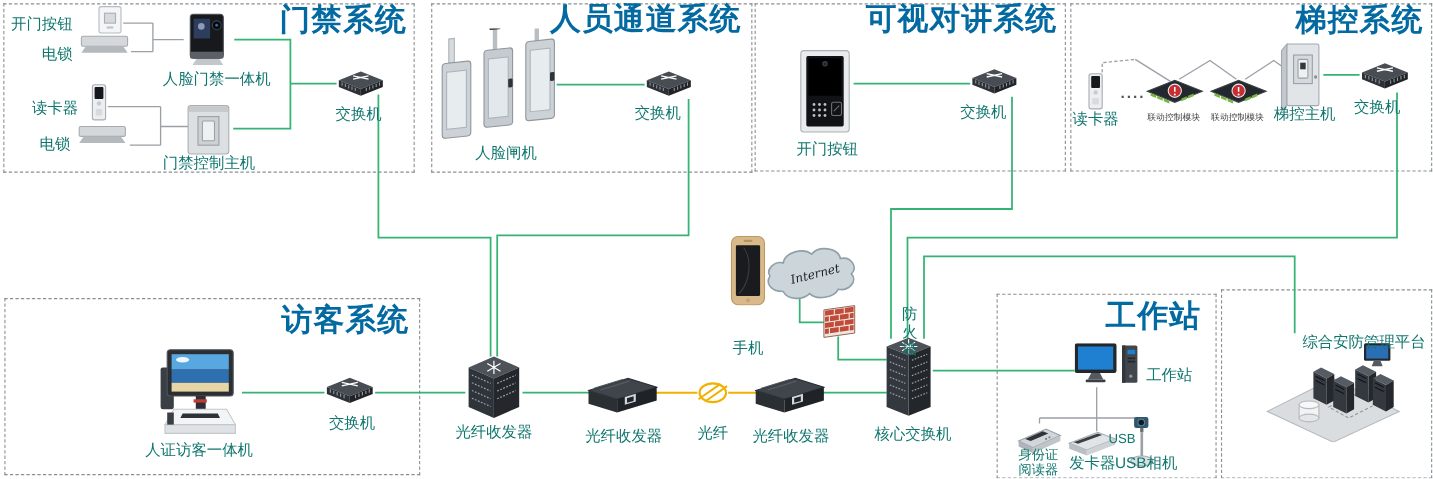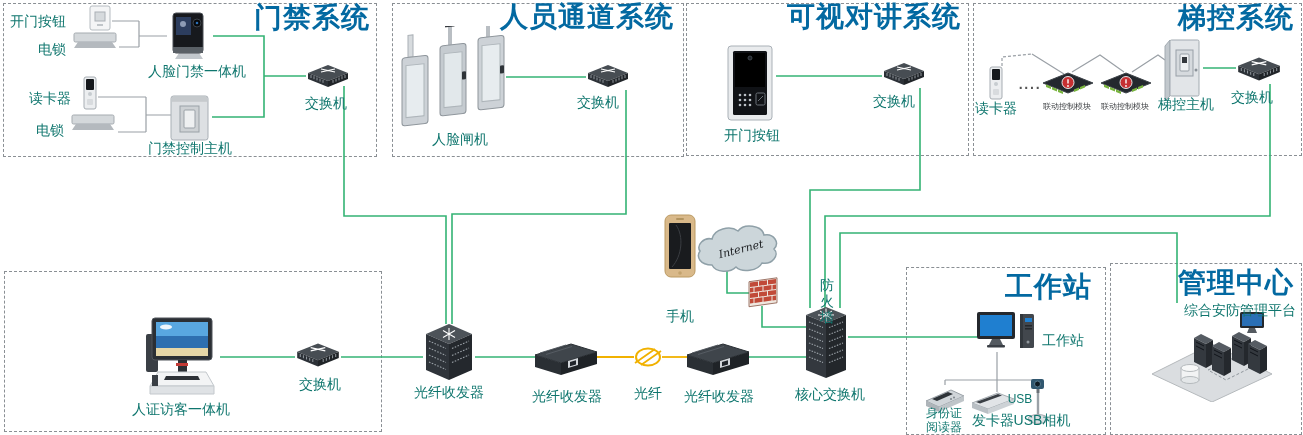--- a/index.html
+++ b/index.html
@@ -25,22 +25,22 @@
   <div class="sysbox" style="left:686px;top:3px;width:281px;height:151px;"></div>
   <div class="sysbox" style="left:973px;top:3px;width:327px;height:151px;"></div>
   <div class="sysbox" style="left:4px;top:271px;width:376px;height:159px;"></div>
   <div class="sysbox" style="left:906px;top:267px;width:198px;height:166px;"></div>
   <div class="sysbox" style="left:1110px;top:263px;width:190px;height:170px;"></div>
 
   <div class="systitle" style="left:180px;top:3px;width:190px;">门禁系统</div>
   <div class="systitle" style="left:440px;top:2px;width:234px;">人员通道系统</div>
   <div class="systitle" style="left:1120px;top:3px;width:174px;">梯控系统</div>
   <div class="systitle" style="left:720px;top:2px;width:241px;">可视对讲系统</div>
+  <div class="systitle" style="left:228px;top:276px;width:144px;">访客系统</div>
   <div class="systitle" style="left:958px;top:272px;width:134px;">工作站</div>
-  <div class="systitle" style="left:1148px;top:268px;width:146px;">管理中心</div>
 
   <svg class="links" width="1303" height="435" viewBox="0 0 1303 435">
     <g fill="none" stroke="#34b374" stroke-width="1.6" class="lg">
       <path d="M213,36 H264 V117 H212"></path>
       <path d="M264,76 H306"></path>
       <path d="M344,86 V216 H446 V324"></path>
       <path d="M506,77 H586"></path>
       <path d="M626,90 V214 H452 V324"></path>
       <path d="M776,76 H882"></path>
       <path d="M920,88 V190 H810 V308"></path>

